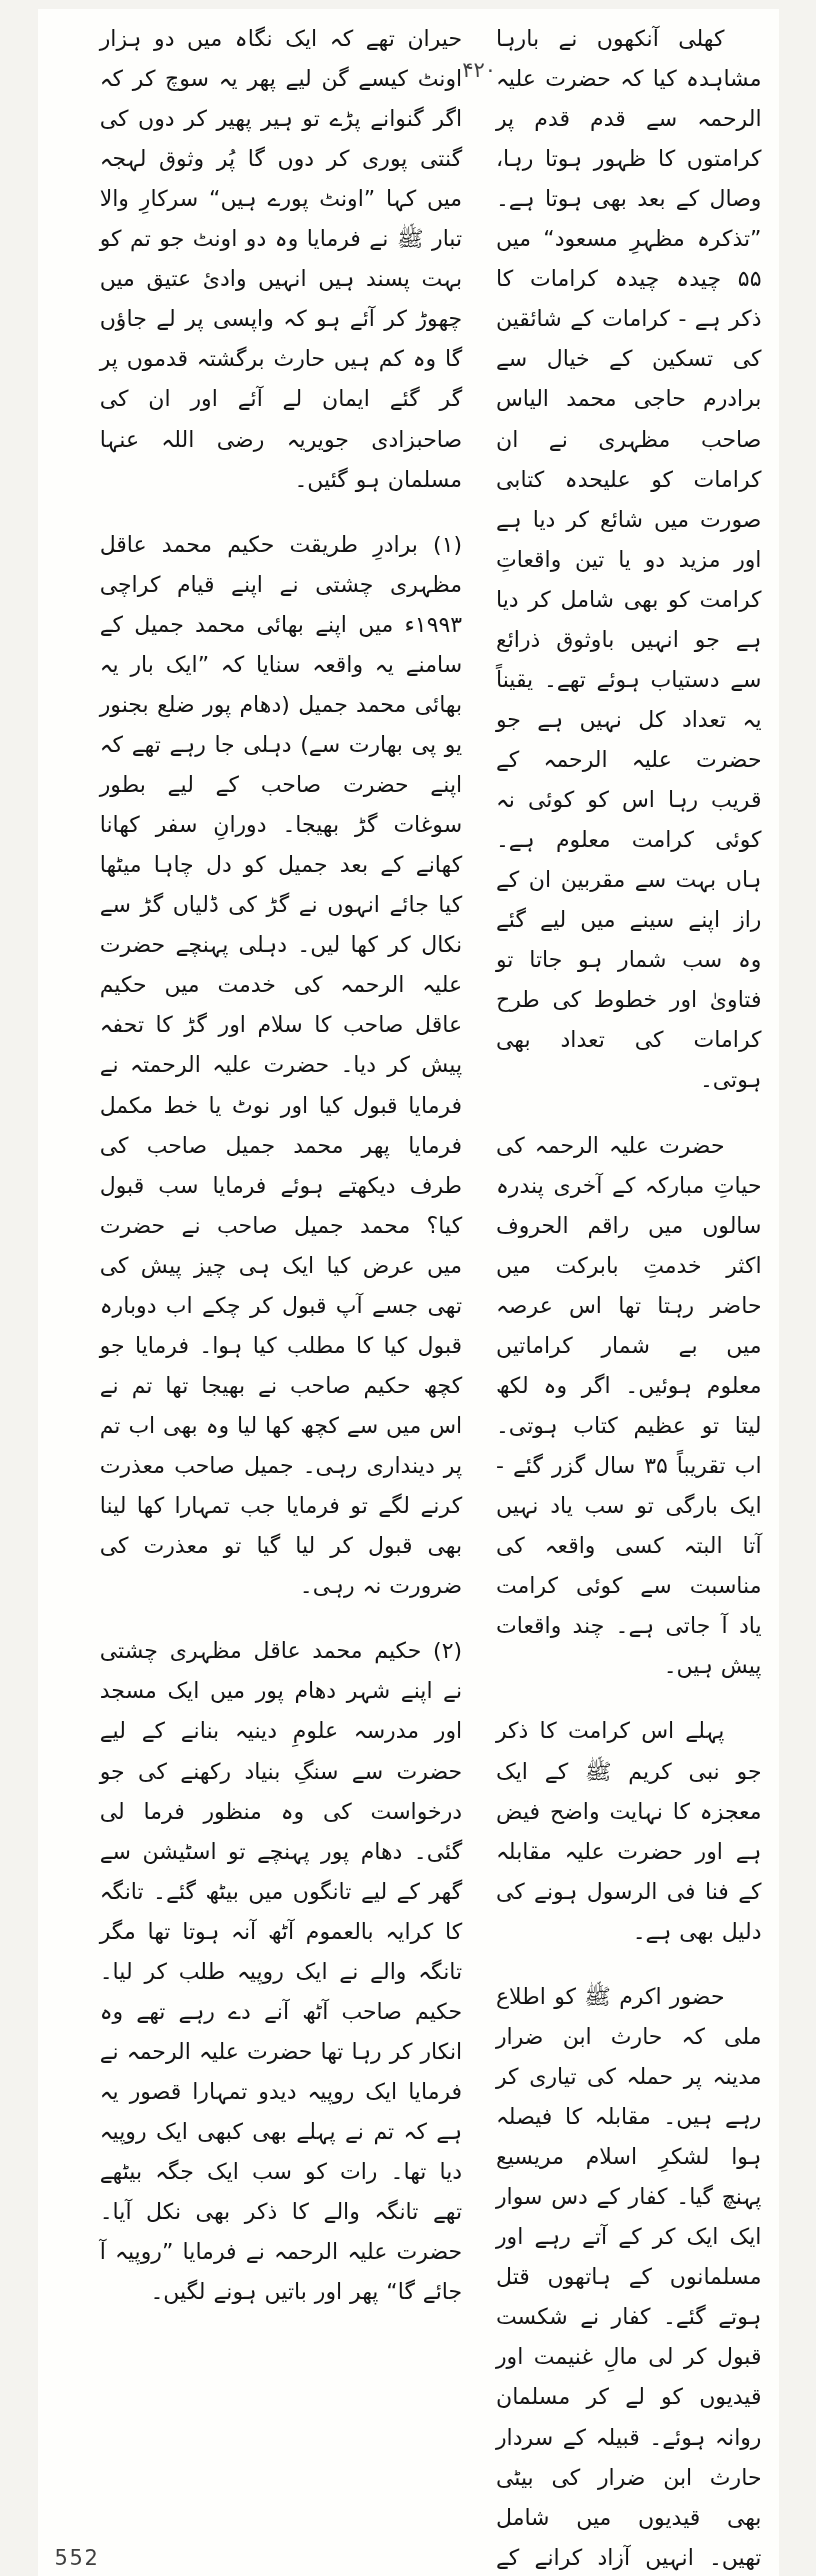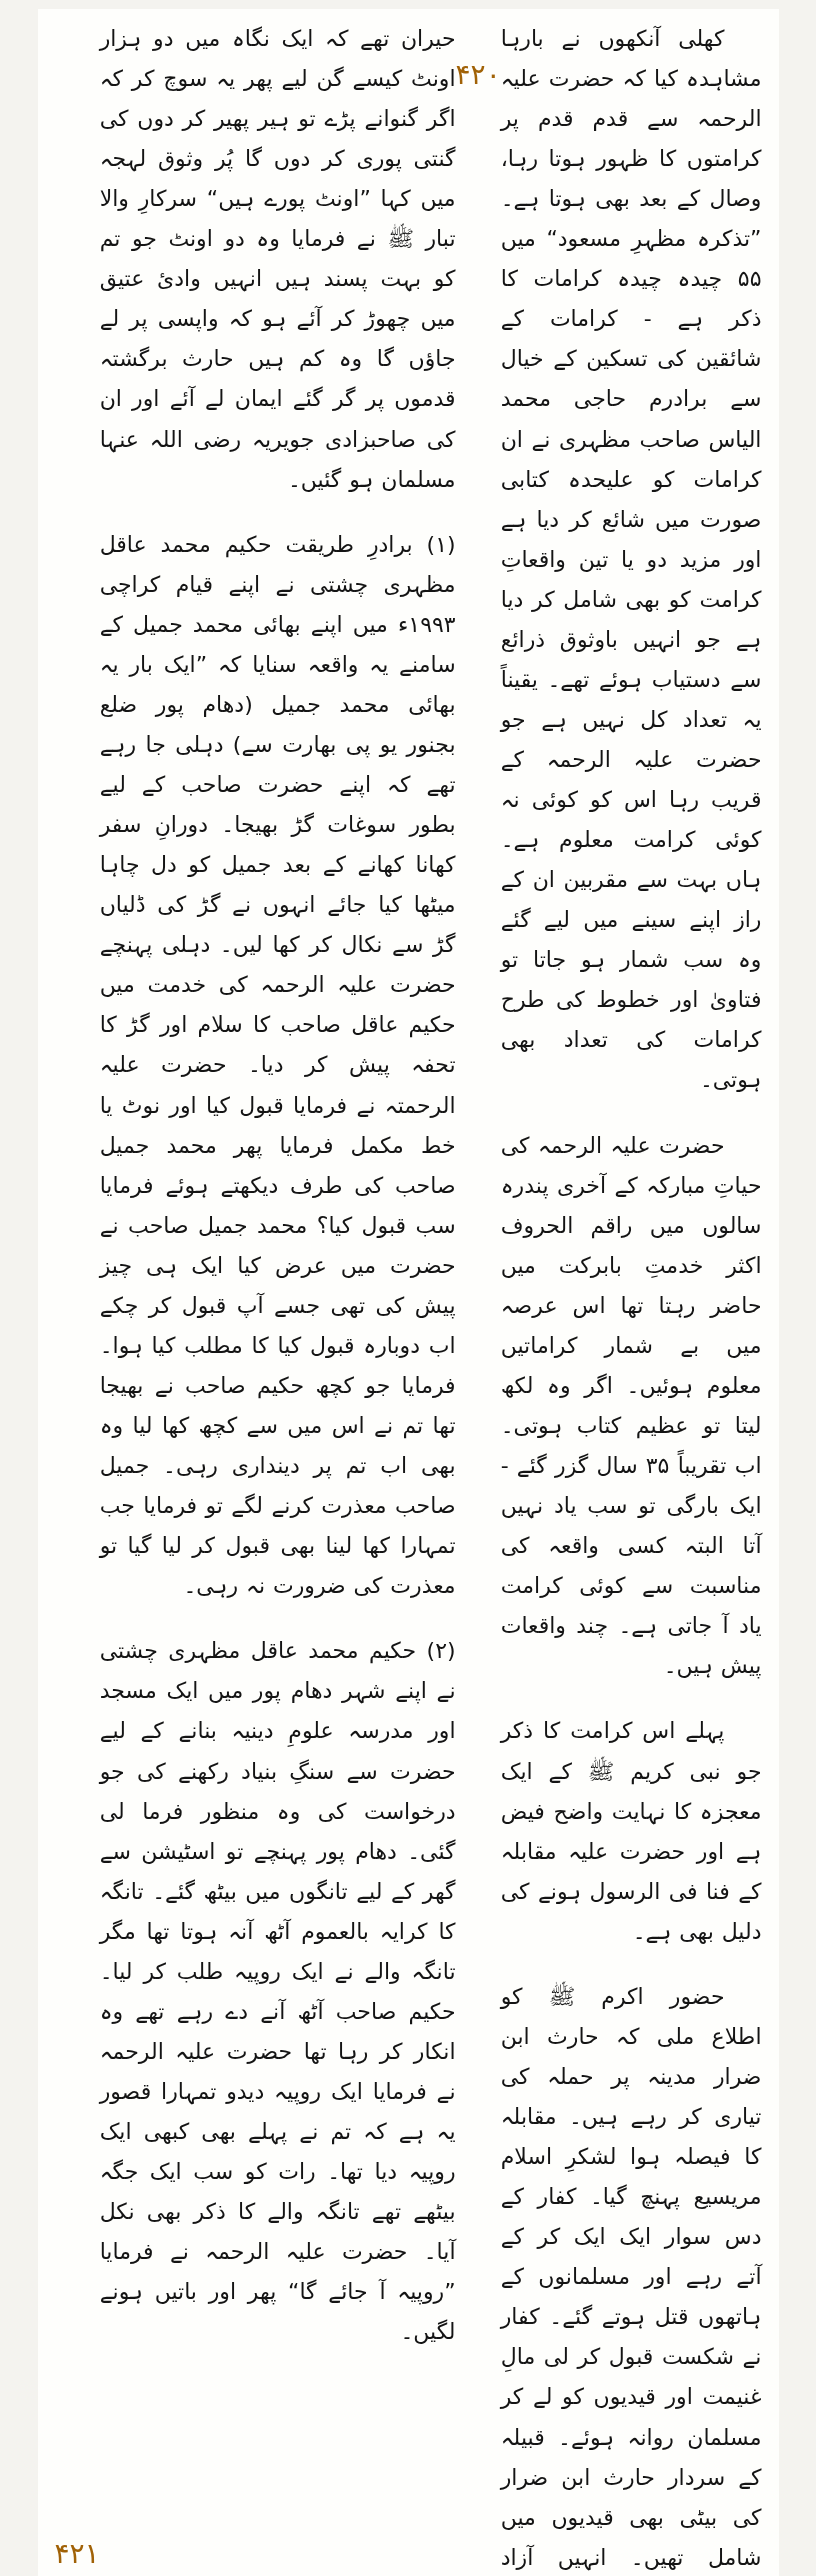--- a/index.html
+++ b/index.html
@@ -34,23 +34,23 @@
     word-spacing: 0.9px;
   }
   .para.indent {
     text-indent: 37px;
   }
   .para:last-child {
     margin-bottom: 0;
   }
   .page-number {
     text-align: right;
-    font-size: 28px;
+    font-size: 21px;
     letter-spacing: 1.7px;
-    color: #a16207;
+    color: #404040;
     margin: 39px 0 44px 0;
     flex: 0 0 auto;
   }
   .page-number.bottom {
     margin-top: auto;
     margin-bottom: 3.4px;
   }
 </style>
 </head>
 <body>
@@ -65,16 +65,16 @@
   </section>
 
   <div class="page-number">۴۲۰</div>
 
   <section class="text-block">
     <p class="para">حیران تھے کہ ایک نگاہ میں دو ہزار اونٹ کیسے گن لیے پھر یہ سوچ کر کہ اگر گنوانے پڑے تو ہیر پھیر کر دوں کی گنتی پوری کر دوں گا پُر وثوق لہجہ میں کہا ”اونٹ پورے ہیں“ سرکارِ والا تبار ﷺ نے فرمایا وہ دو اونٹ جو تم کو بہت پسند ہیں انہیں وادیٔ عتیق میں چھوڑ کر آئے ہو کہ واپسی پر لے جاؤں گا وہ کم ہیں حارث برگشتہ قدموں پر گر گئے ایمان لے آئے اور ان کی صاحبزادی جویریہ رضی اللہ عنہا مسلمان ہو گئیں۔</p>
     <p class="para">(۱) برادرِ طریقت حکیم محمد عاقل مظہری چشتی نے اپنے قیام کراچی ۱۹۹۳ء میں اپنے بھائی محمد جمیل کے سامنے یہ واقعہ سنایا کہ ”ایک بار یہ بھائی محمد جمیل (دھام پور ضلع بجنور یو پی بھارت سے) دہلی جا رہے تھے کہ اپنے حضرت صاحب کے لیے بطور سوغات گڑ بھیجا۔ دورانِ سفر کھانا کھانے کے بعد جمیل کو دل چاہا میٹھا کیا جائے انہوں نے گڑ کی ڈلیاں گڑ سے نکال کر کھا لیں۔ دہلی پہنچے حضرت علیہ الرحمہ کی خدمت میں حکیم عاقل صاحب کا سلام اور گڑ کا تحفہ پیش کر دیا۔ حضرت علیہ الرحمتہ نے فرمایا قبول کیا اور نوٹ یا خط مکمل فرمایا پھر محمد جمیل صاحب کی طرف دیکھتے ہوئے فرمایا سب قبول کیا؟ محمد جمیل صاحب نے حضرت میں عرض کیا ایک ہی چیز پیش کی تھی جسے آپ قبول کر چکے اب دوبارہ قبول کیا کا مطلب کیا ہوا۔ فرمایا جو کچھ حکیم صاحب نے بھیجا تھا تم نے اس میں سے کچھ کھا لیا وہ بھی اب تم پر دینداری رہی۔ جمیل صاحب معذرت کرنے لگے تو فرمایا جب تمہارا کھا لینا بھی قبول کر لیا گیا تو معذرت کی ضرورت نہ رہی۔</p>
     <p class="para">(۲) حکیم محمد عاقل مظہری چشتی نے اپنے شہر دھام پور میں ایک مسجد اور مدرسہ علومِ دینیہ بنانے کے لیے حضرت سے سنگِ بنیاد رکھنے کی جو درخواست کی وہ منظور فرما لی گئی۔ دھام پور پہنچے تو اسٹیشن سے گھر کے لیے تانگوں میں بیٹھ گئے۔ تانگہ کا کرایہ بالعموم آٹھ آنہ ہوتا تھا مگر تانگہ والے نے ایک روپیہ طلب کر لیا۔ حکیم صاحب آٹھ آنے دے رہے تھے وہ انکار کر رہا تھا حضرت علیہ الرحمہ نے فرمایا ایک روپیہ دیدو تمہارا قصور یہ ہے کہ تم نے پہلے بھی کبھی ایک روپیہ دیا تھا۔ رات کو سب ایک جگہ بیٹھے تھے تانگہ والے کا ذکر بھی نکل آیا۔ حضرت علیہ الرحمہ نے فرمایا ”روپیہ آ جائے گا“ پھر اور باتیں ہونے لگیں۔</p>
   </section>
 
-  <div class="page-number bottom">۴۲۱</div>
+  <div class="page-number bottom">552</div>
 
 </div>
 
 
 </body></html>

